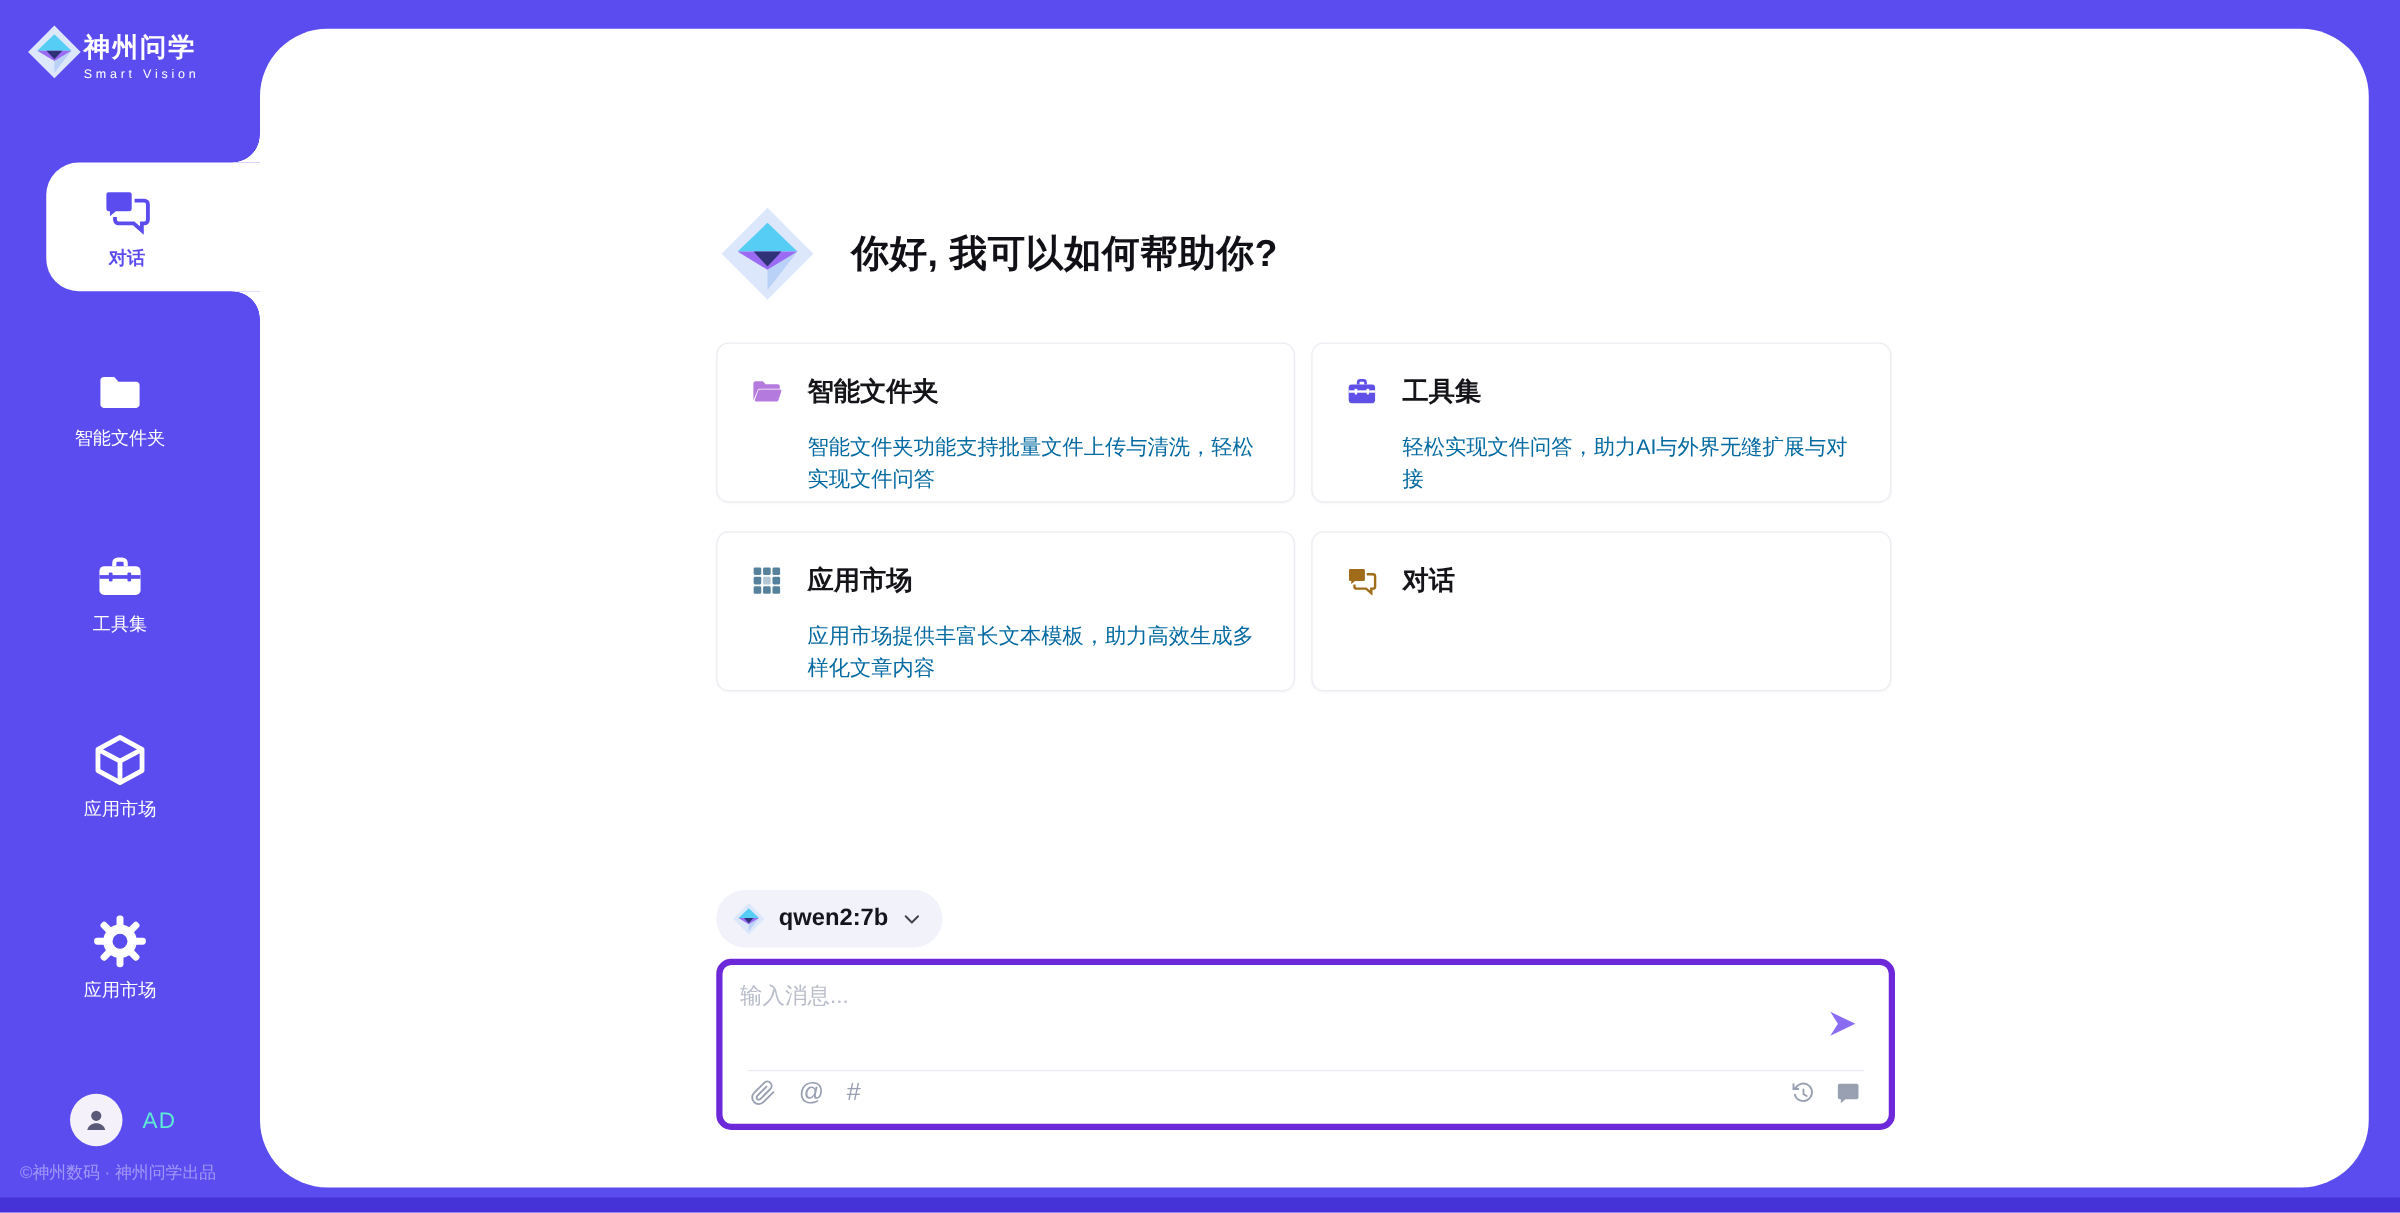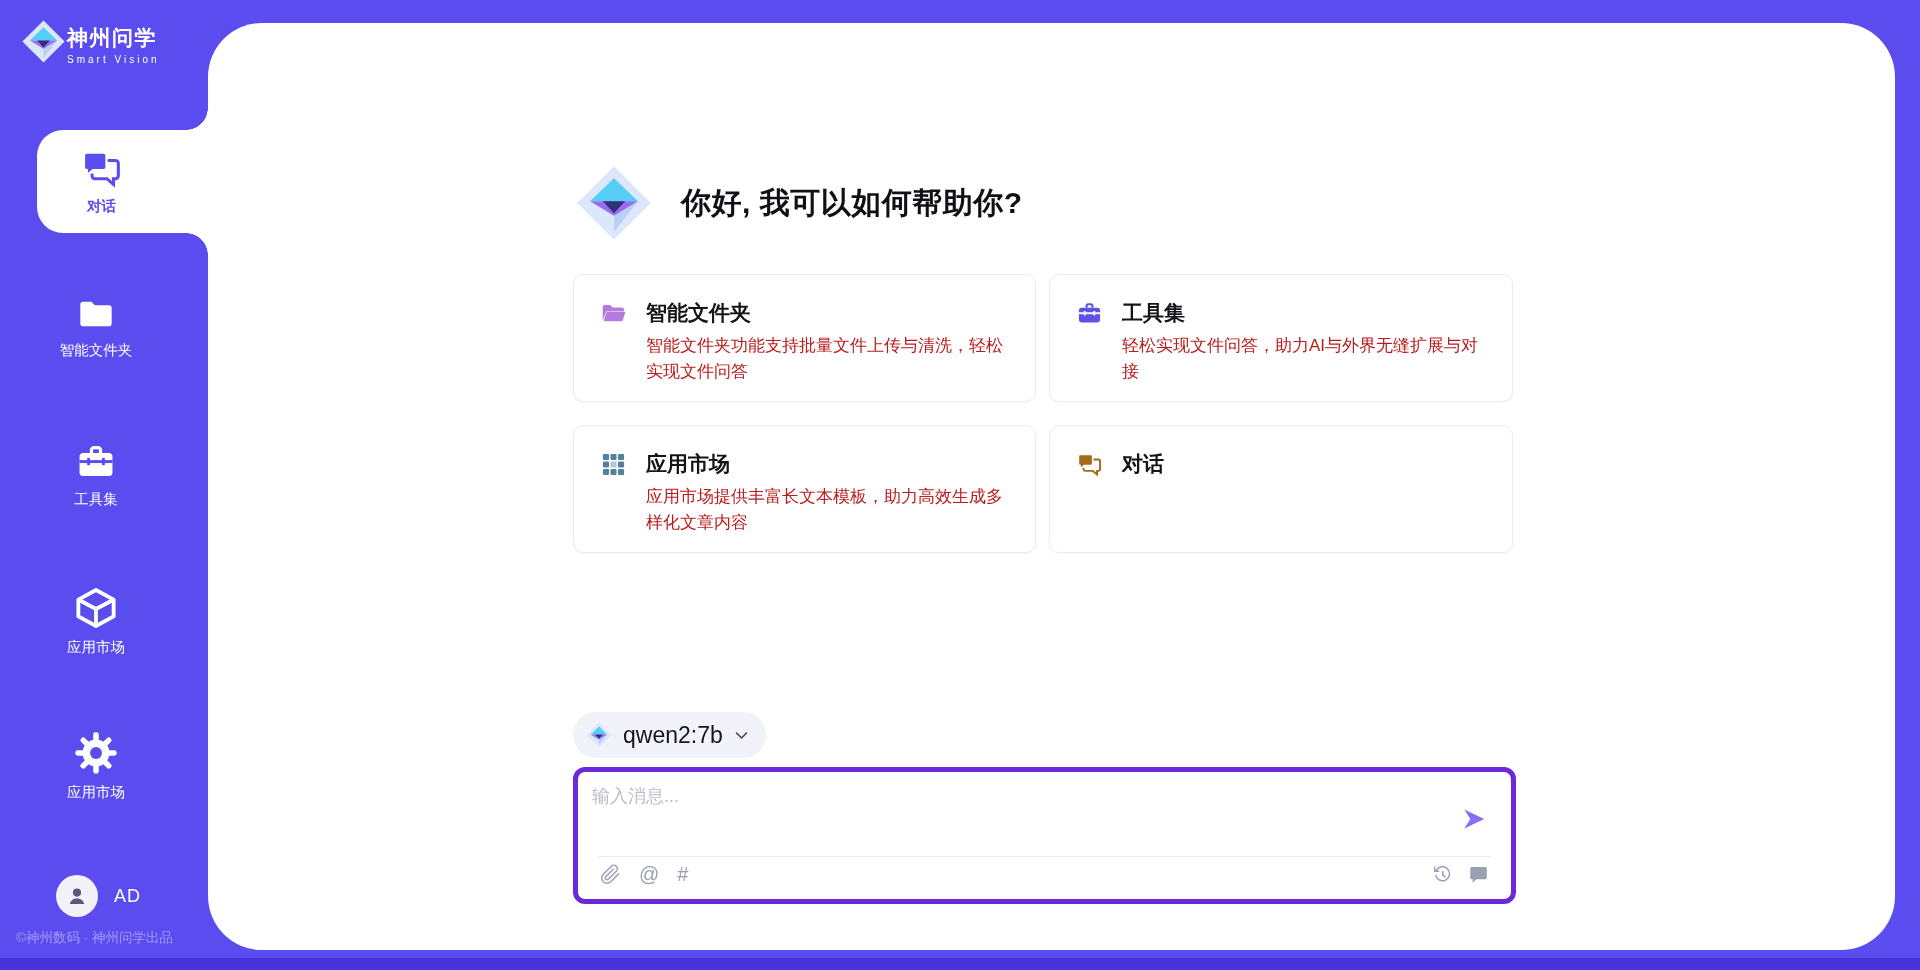--- a/index.html
+++ b/index.html
@@ -26,29 +26,29 @@
   .cards { position:absolute; top:251px; left:0; display:grid;
     grid-template-columns:463px 464px; column-gap:13px; row-gap:23px; }
   .card {
     height:128px; background:#fff; border:1px solid #EBEBF2; border-radius:10px;
     padding:24px 26px; cursor:pointer; box-shadow:0 1px 2px rgba(20,20,60,.03);
   }
   .card-head { display:flex; align-items:center; gap:19px; }
   .card-icon { width:27px; height:27px; flex:0 0 auto; --gap:#fff; }
   .card-icon svg { width:100%; height:100%; }
   .card-title { font-size:21px; font-weight:800; color:#141419; }
-  .card-desc { margin-top:6px; margin-left:46px; font-size:17px; line-height:1.52; color:#b91c1c; }
+  .card-desc { margin-top:18px; margin-left:46px; font-size:17px; line-height:1.52; color:#0369a1; }
 
   .model-pill {
     position:absolute; top:689px; left:0; height:46px;
     display:inline-flex; align-items:center; gap:10px;
     background:#F1F2FA; border-radius:24px; padding:0 16px 0 12px; cursor:pointer;
   }
   .model-pill .pill-logo { width:28px; height:28px; }
-  .model-name { font-size:23px; font-weight:400; color:#15151C; }
+  .model-name { font-size:19px; font-weight:700; color:#15151C; }
   .pill-chevron { width:17px; height:17px; color:#44444F; }
 
   .composer {
     position:absolute; top:744px; left:0; width:943px; height:137px;
     background:#fff; border:5px solid #6d28d9; border-radius:12px;
   }
   .composer textarea {
     position:absolute; left:14px; top:12px; width:840px; height:60px;
     border:none; outline:none; resize:none; background:transparent;
     font-family:inherit; font-size:18px; color:#333;
@@ -99,21 +99,21 @@
   .nav-item .nav-label { margin-top:7px; font-size:14.5px; font-weight:500; color:#fff; }
   .nav-folder { top:294px; } .nav-folder .nav-icon { width:40px; height:40px; }
   .nav-tools  { top:441px; } .nav-tools  .nav-icon { width:42px; height:42px; }
   .nav-apps   { top:585px; } .nav-apps   .nav-icon { width:46px; height:46px; }
   .nav-settings { top:730px; } .nav-settings .nav-icon { width:46px; height:46px; }
 
   .user-row { position:absolute; left:56px; top:875px; display:flex; align-items:center; gap:16px; cursor:pointer; }
   .avatar { width:42px; height:42px; border-radius:50%; background:#F4F1FB;
     display:flex; align-items:center; justify-content:center; }
   .avatar svg { width:24px; height:24px; color:#5A5A78; }
-  .user-name { font-size:18px; font-weight:500; color:#ffffff; letter-spacing:1px; }
+  .user-name { font-size:18px; font-weight:500; color:#5eead4; letter-spacing:1px; }
 
   .side-footer { position:absolute; left:16px; top:929px; font-size:13.5px; color:rgba(255,255,255,.42); }
 
   .bottom-strip { position:absolute; left:0; bottom:0; width:1920px; height:12px; background:#4533D8; }
 </style>
 </head>
 <body>
 
 <svg class="defs" aria-hidden="true">
   <symbol id="sym-diamond" viewBox="0 0 48 48">

